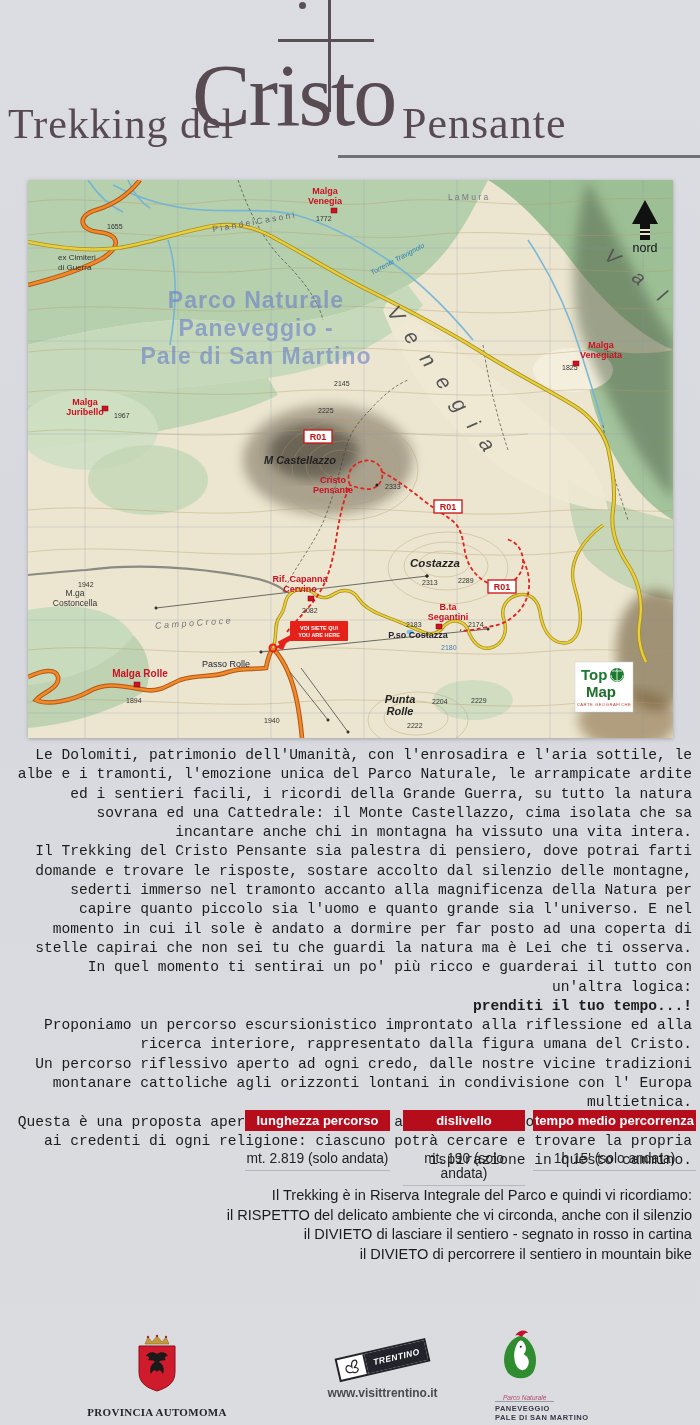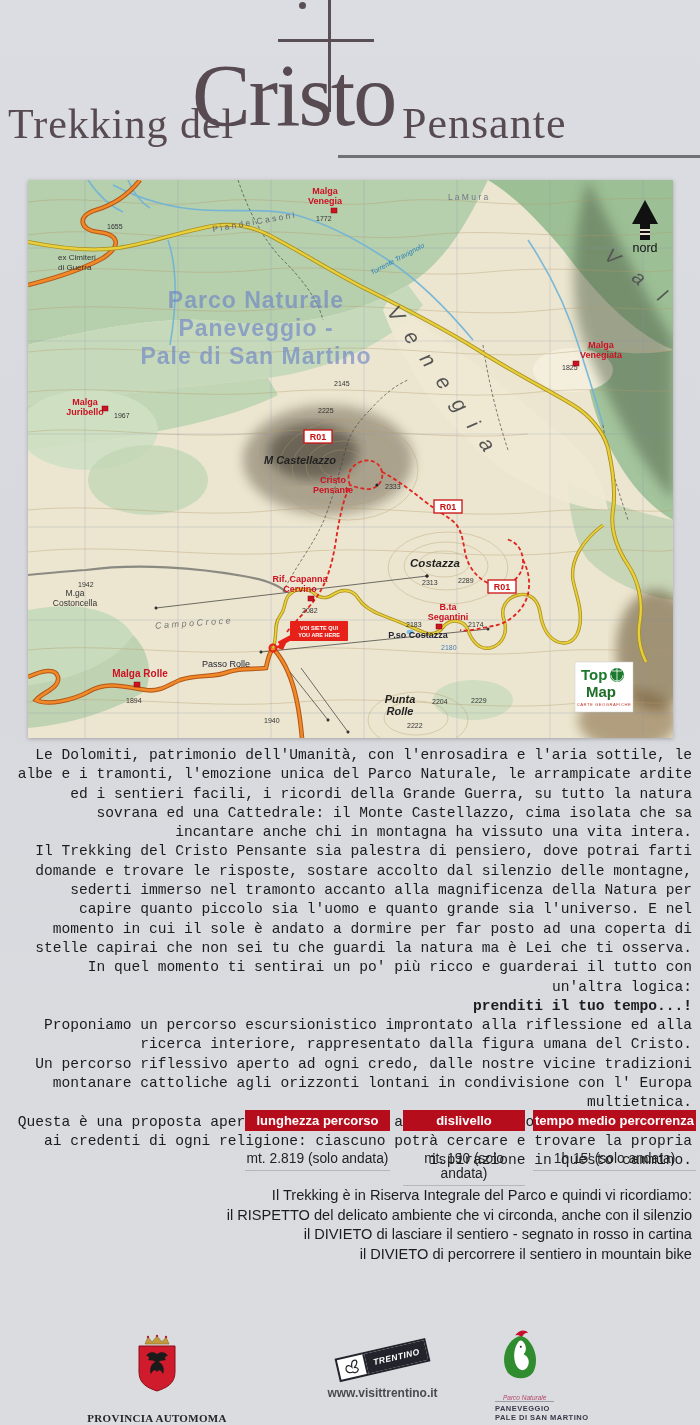--- a/index.html
+++ b/index.html
@@ -27,21 +27,21 @@
   .col .val{font-size:13.8px;color:#222;text-align:center;padding-top:20px;padding-bottom:4px;border-bottom:1px solid #b4b7bb;}
   .c1{left:245px;width:145px;}
   .c2{left:403px;width:122px;}
   .c3{left:533px;width:163px;}
   
   .rules{position:absolute;left:14px;top:1186px;width:678px;text-align:right;font-size:14.6px;line-height:19.6px;color:#1c1c1c;}
   .credit{position:absolute;left:14px;top:1284px;width:678px;text-align:right;font-style:italic;font-size:15px;line-height:19.5px;color:#222;}
   
   .footer{position:absolute;left:0;top:1330px;width:700px;height:95px;}
   .f-trento{position:absolute;left:57px;top:4px;width:200px;text-align:center;}
-  .f-trento .cap{font-family:"Liberation Serif",serif;font-size:11px;font-weight:600;color:#25232b;line-height:13px;margin-top:16px;letter-spacing:.3px;}
+  .f-trento .cap{font-family:"Liberation Serif",serif;font-size:11px;font-weight:600;color:#25232b;line-height:13px;margin-top:10px;letter-spacing:.3px;}
   .f-trentino{position:absolute;left:300px;top:18px;width:165px;text-align:center;}
   .stamp{display:inline-flex;transform:rotate(-13deg);border:2px solid #23232c;background:#fff;align-items:stretch;}
   .stamp .ic{width:26px;display:flex;align-items:center;justify-content:center;border-right:2px solid #23232c;}
   .stamp .lbl{background:#23232c;color:#fff;font-size:8.5px;font-weight:bold;font-style:italic;padding:5px 7px;letter-spacing:.5px;}
   .f-url{font-size:12px;color:#4b4b4f;font-weight:bold;margin-top:14px;}
   .f-parco{position:absolute;left:495px;top:0px;width:160px;text-align:left;}
   .f-parco .l1{font-size:6.5px;font-style:italic;color:#b5496a;border-bottom:1px solid #9a9aa5;display:inline-block;padding:0 8px;}
   .f-parco .l2{font-size:7.5px;font-weight:bold;color:#39394a;letter-spacing:.5px;line-height:9px;}
   svg text{font-family:"Liberation Sans",sans-serif;}
 </style>

